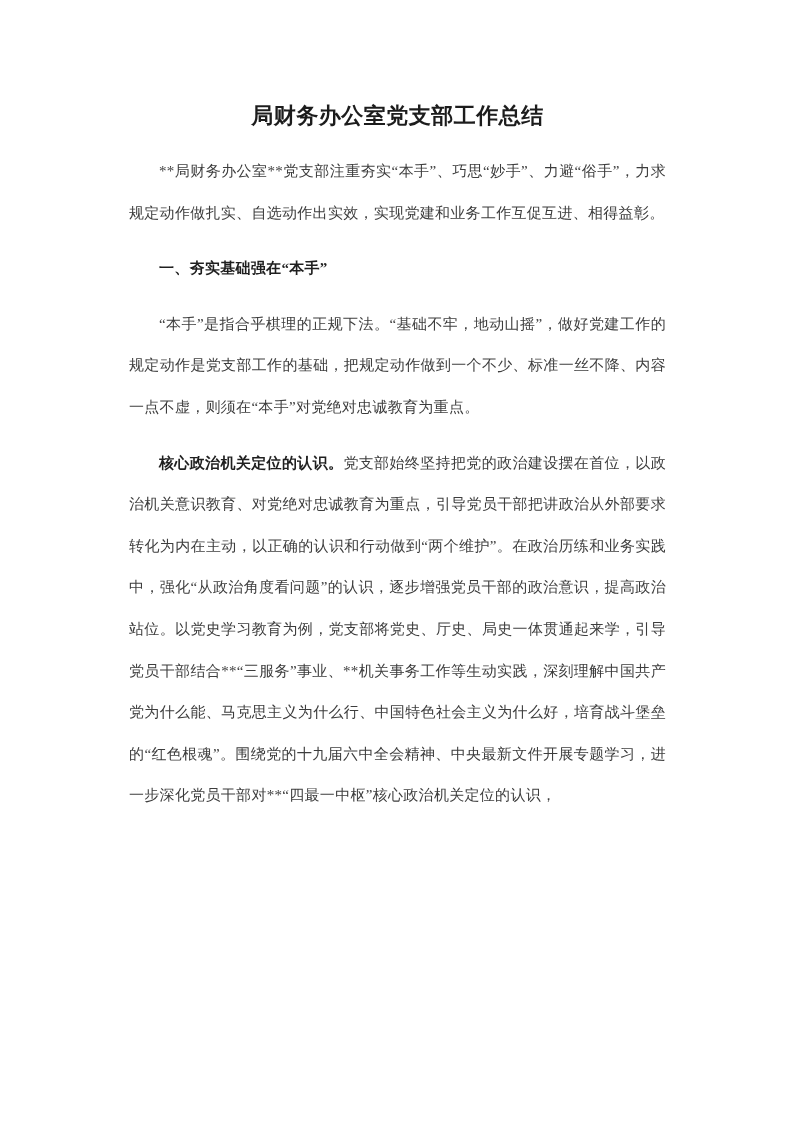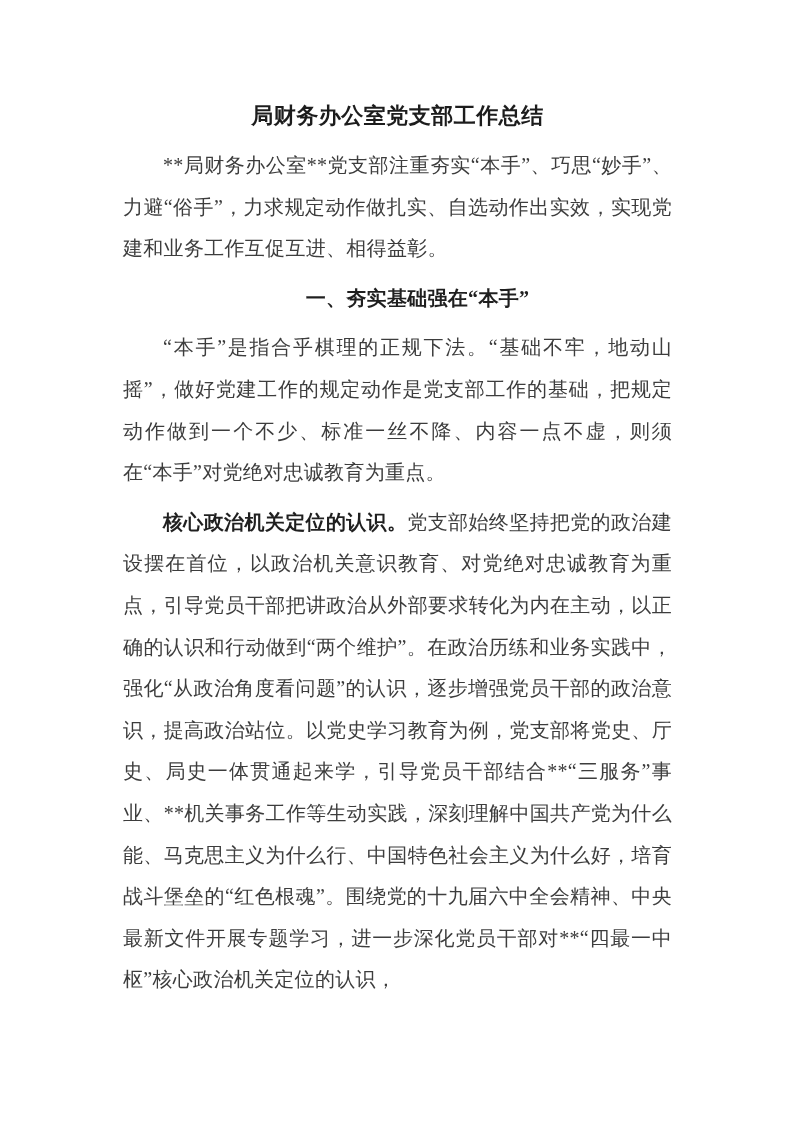--- a/index.html
+++ b/index.html
@@ -25,33 +25,33 @@
     margin: 0 0 8px 0;
     padding: 0;
     font-size: 22px;
     line-height: 42px;
     font-weight: bold;
     text-align: center;
     color: #1c1c1c;
     letter-spacing: 0.5px;
   }
   p.para {
-    margin: 8px;
+    margin: 14px;
     padding: 0;
-    font-size: 20px;
+    font-size: 15px;
     line-height: 41.6px;
     color: #3d3d3d;
     text-align: justify;
     text-indent: 2em;
     letter-spacing: 0.3px;
   }
   p.para.heading {
     font-weight: bold;
     color: #1f1f1f;
-    text-align: center;
+    text-align: left;
   }
   .run.bold {
     font-weight: bold;
     color: #1f1f1f;
   }
 </style>
 </head>
 <body>
 
 <div class="page">

